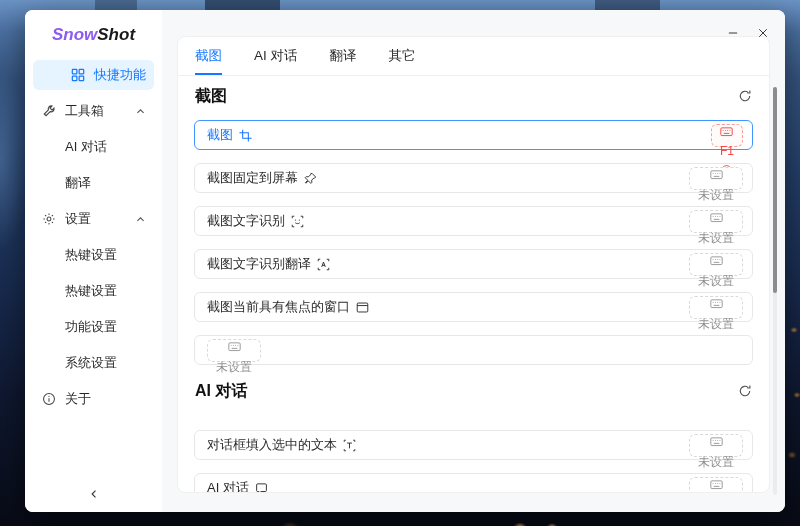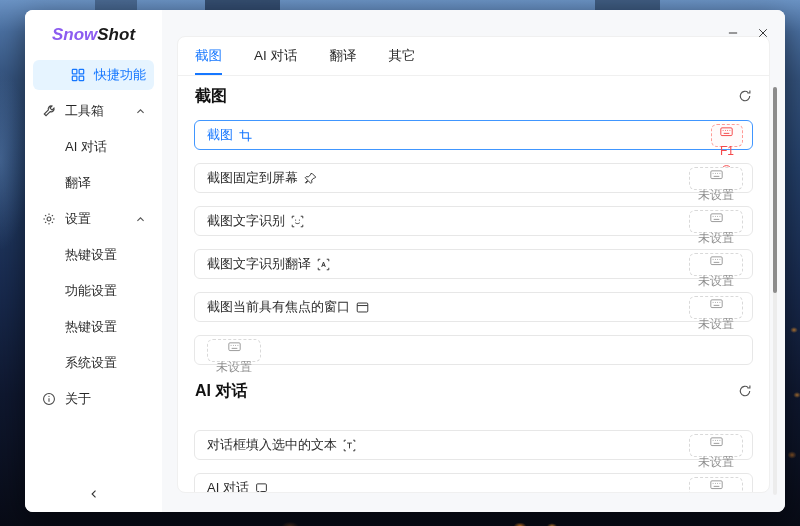--- a/index.html
+++ b/index.html
@@ -127,24 +127,24 @@
         <span class="chev">
           <svg width="11" height="11" viewBox="0 0 16 16" fill="none" stroke="#555" stroke-width="1.6">
               <polyline points="3.5,10 8,5.5 12.5,10"></polyline>
             </svg>
         </span>
       </div>
       <div class="mi child">
         <span>热键设置</span>
       </div>
       <div class="mi child">
+        <span>热键设置</span>
+      </div>
+      <div class="mi child">
         <span>功能设置</span>
-      </div>
-      <div class="mi child">
-        <span>热键设置</span>
       </div>
       <div class="mi child">
         <span>系统设置</span>
       </div>
       <div class="mi">
         <span class="micon">
           <svg width="14" height="14" viewBox="0 0 16 16" fill="none" stroke="#444" stroke-width="1.2">
               <circle cx="8" cy="8" r="6.2"></circle>
               <line x1="8" y1="7.2" x2="8" y2="11.2"></line>
               <circle cx="8" cy="4.9" r="0.7" fill="#444" stroke="none"></circle>

